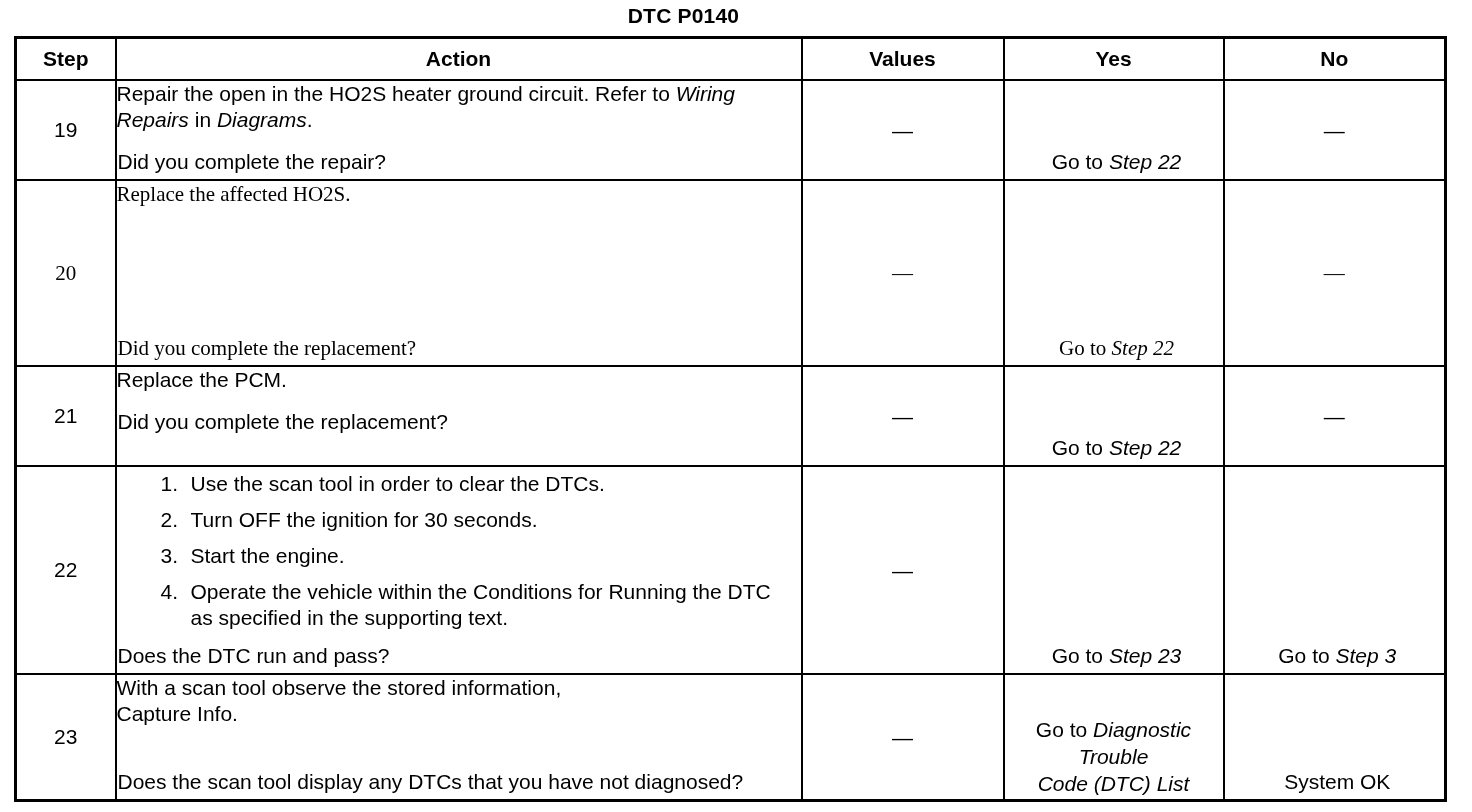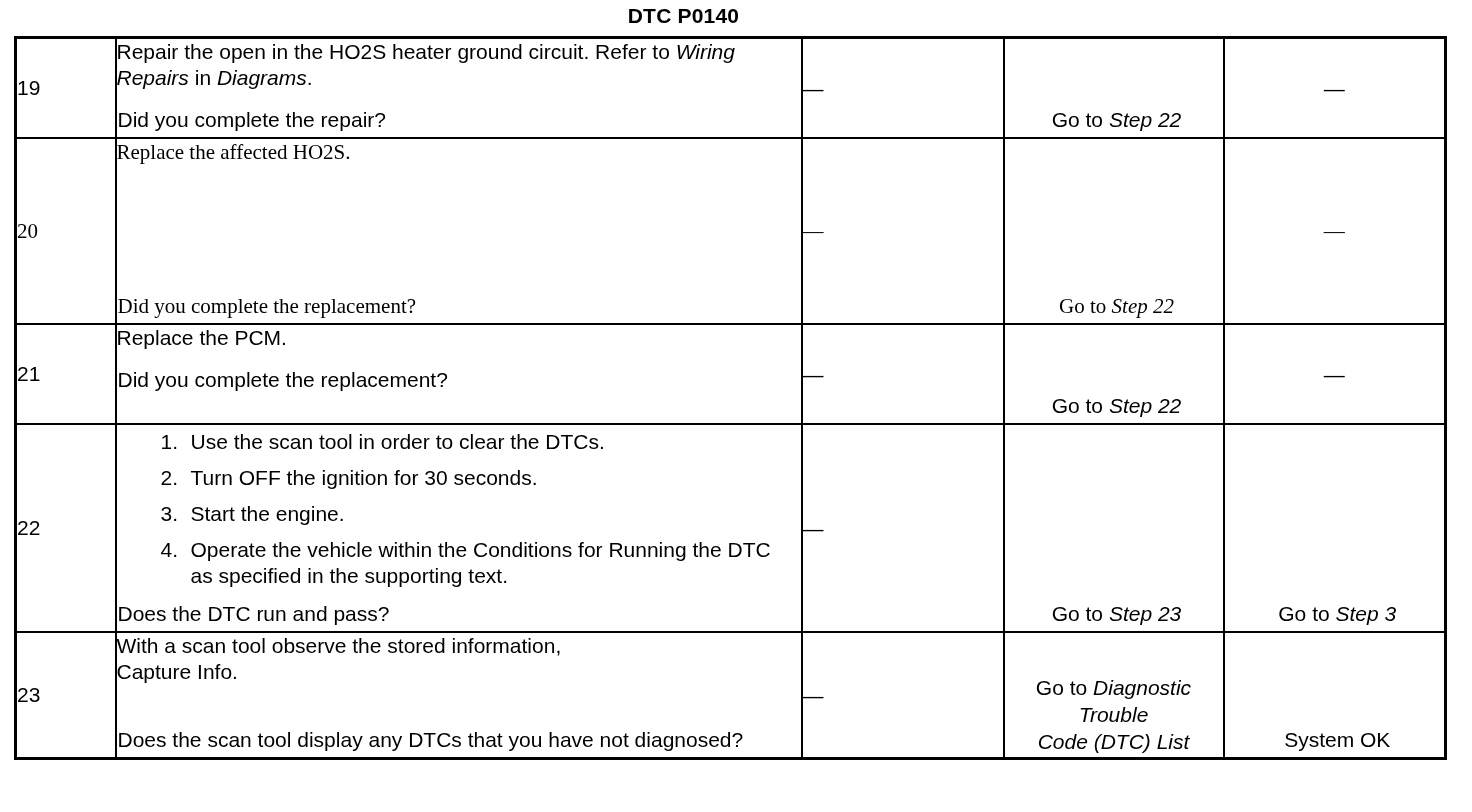--- a/index.html
+++ b/index.html
@@ -153,21 +153,21 @@
     bottom: 2px;
     text-align: center;
     line-height: 27px;
   }
   .v-mid {
     position: absolute;
     left: 0;
     right: 0;
     top: 50%;
     transform: translateY(-50%);
-    text-align: left;
+    text-align: center;
   }
 
   
   tr.r19 td { height: 98px; }
   tr.r20 td { height: 184px; font-family: Liberation Serif, serif; }
   tr.r21 td { height: 98px; }
   tr.r22 td { height: 206px; }
   tr.r23 td { height: 124px; }
 
   td.holder { position: relative; }
@@ -181,20 +181,27 @@
 <table class="dtc">
   <colgroup>
     <col class="c-step">
         <col class="c-action">
         <col class="c-values">
         <col class="c-yes">
         <col class="c-no">
   </colgroup>
 
   <tbody>
+        <tr class="head">
+    <th>Step</th>
+    <th>Action</th>
+    <th>Values</th>
+    <th>Yes</th>
+    <th>No</th>
+  </tr>
 
   <tr class="r19">
     <td class="step-cell holder">
       <span class="v-mid">19</span>
     </td>
     <td class="action-cell holder">
       <span class="ln wrap"><span>Repair the open in the HO2S heater ground circuit. Refer to </span><i>Wiring Repairs</i><span> in </span><i>Diagrams</i><span>.</span></span>
       <span class="q-bottom">Did you complete the repair?</span>
     </td>
     <td class="values-cell holder">

